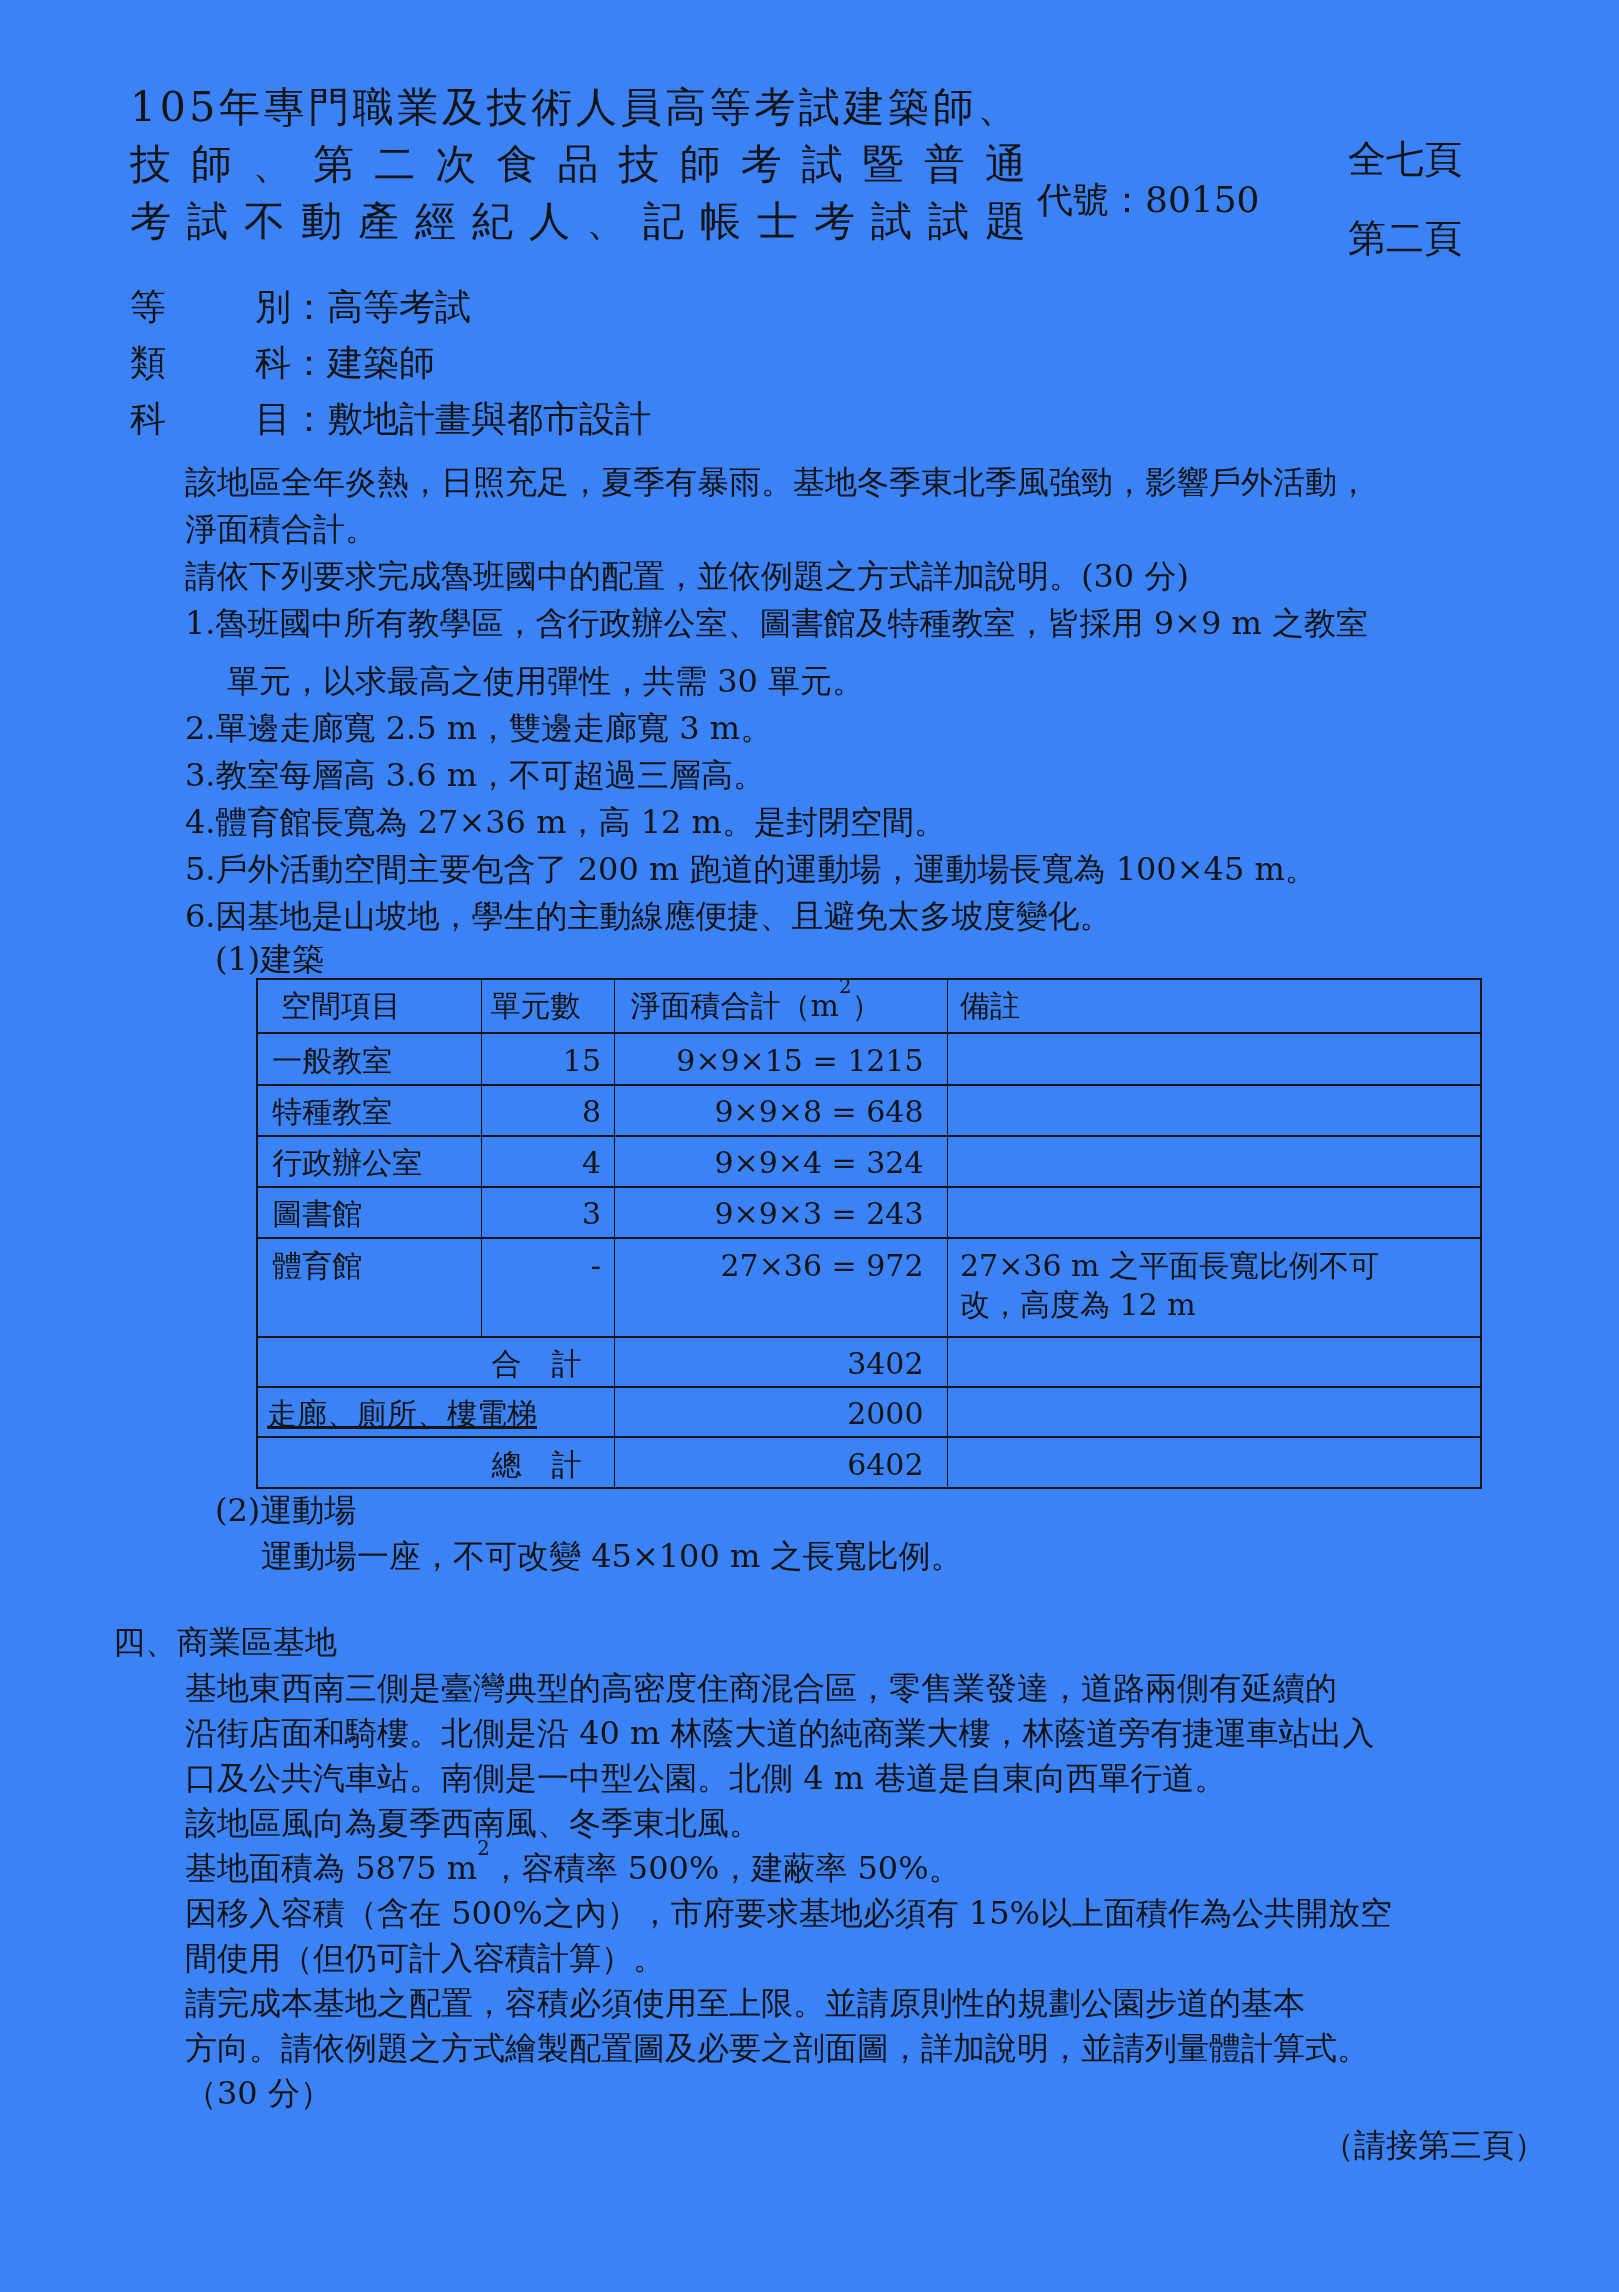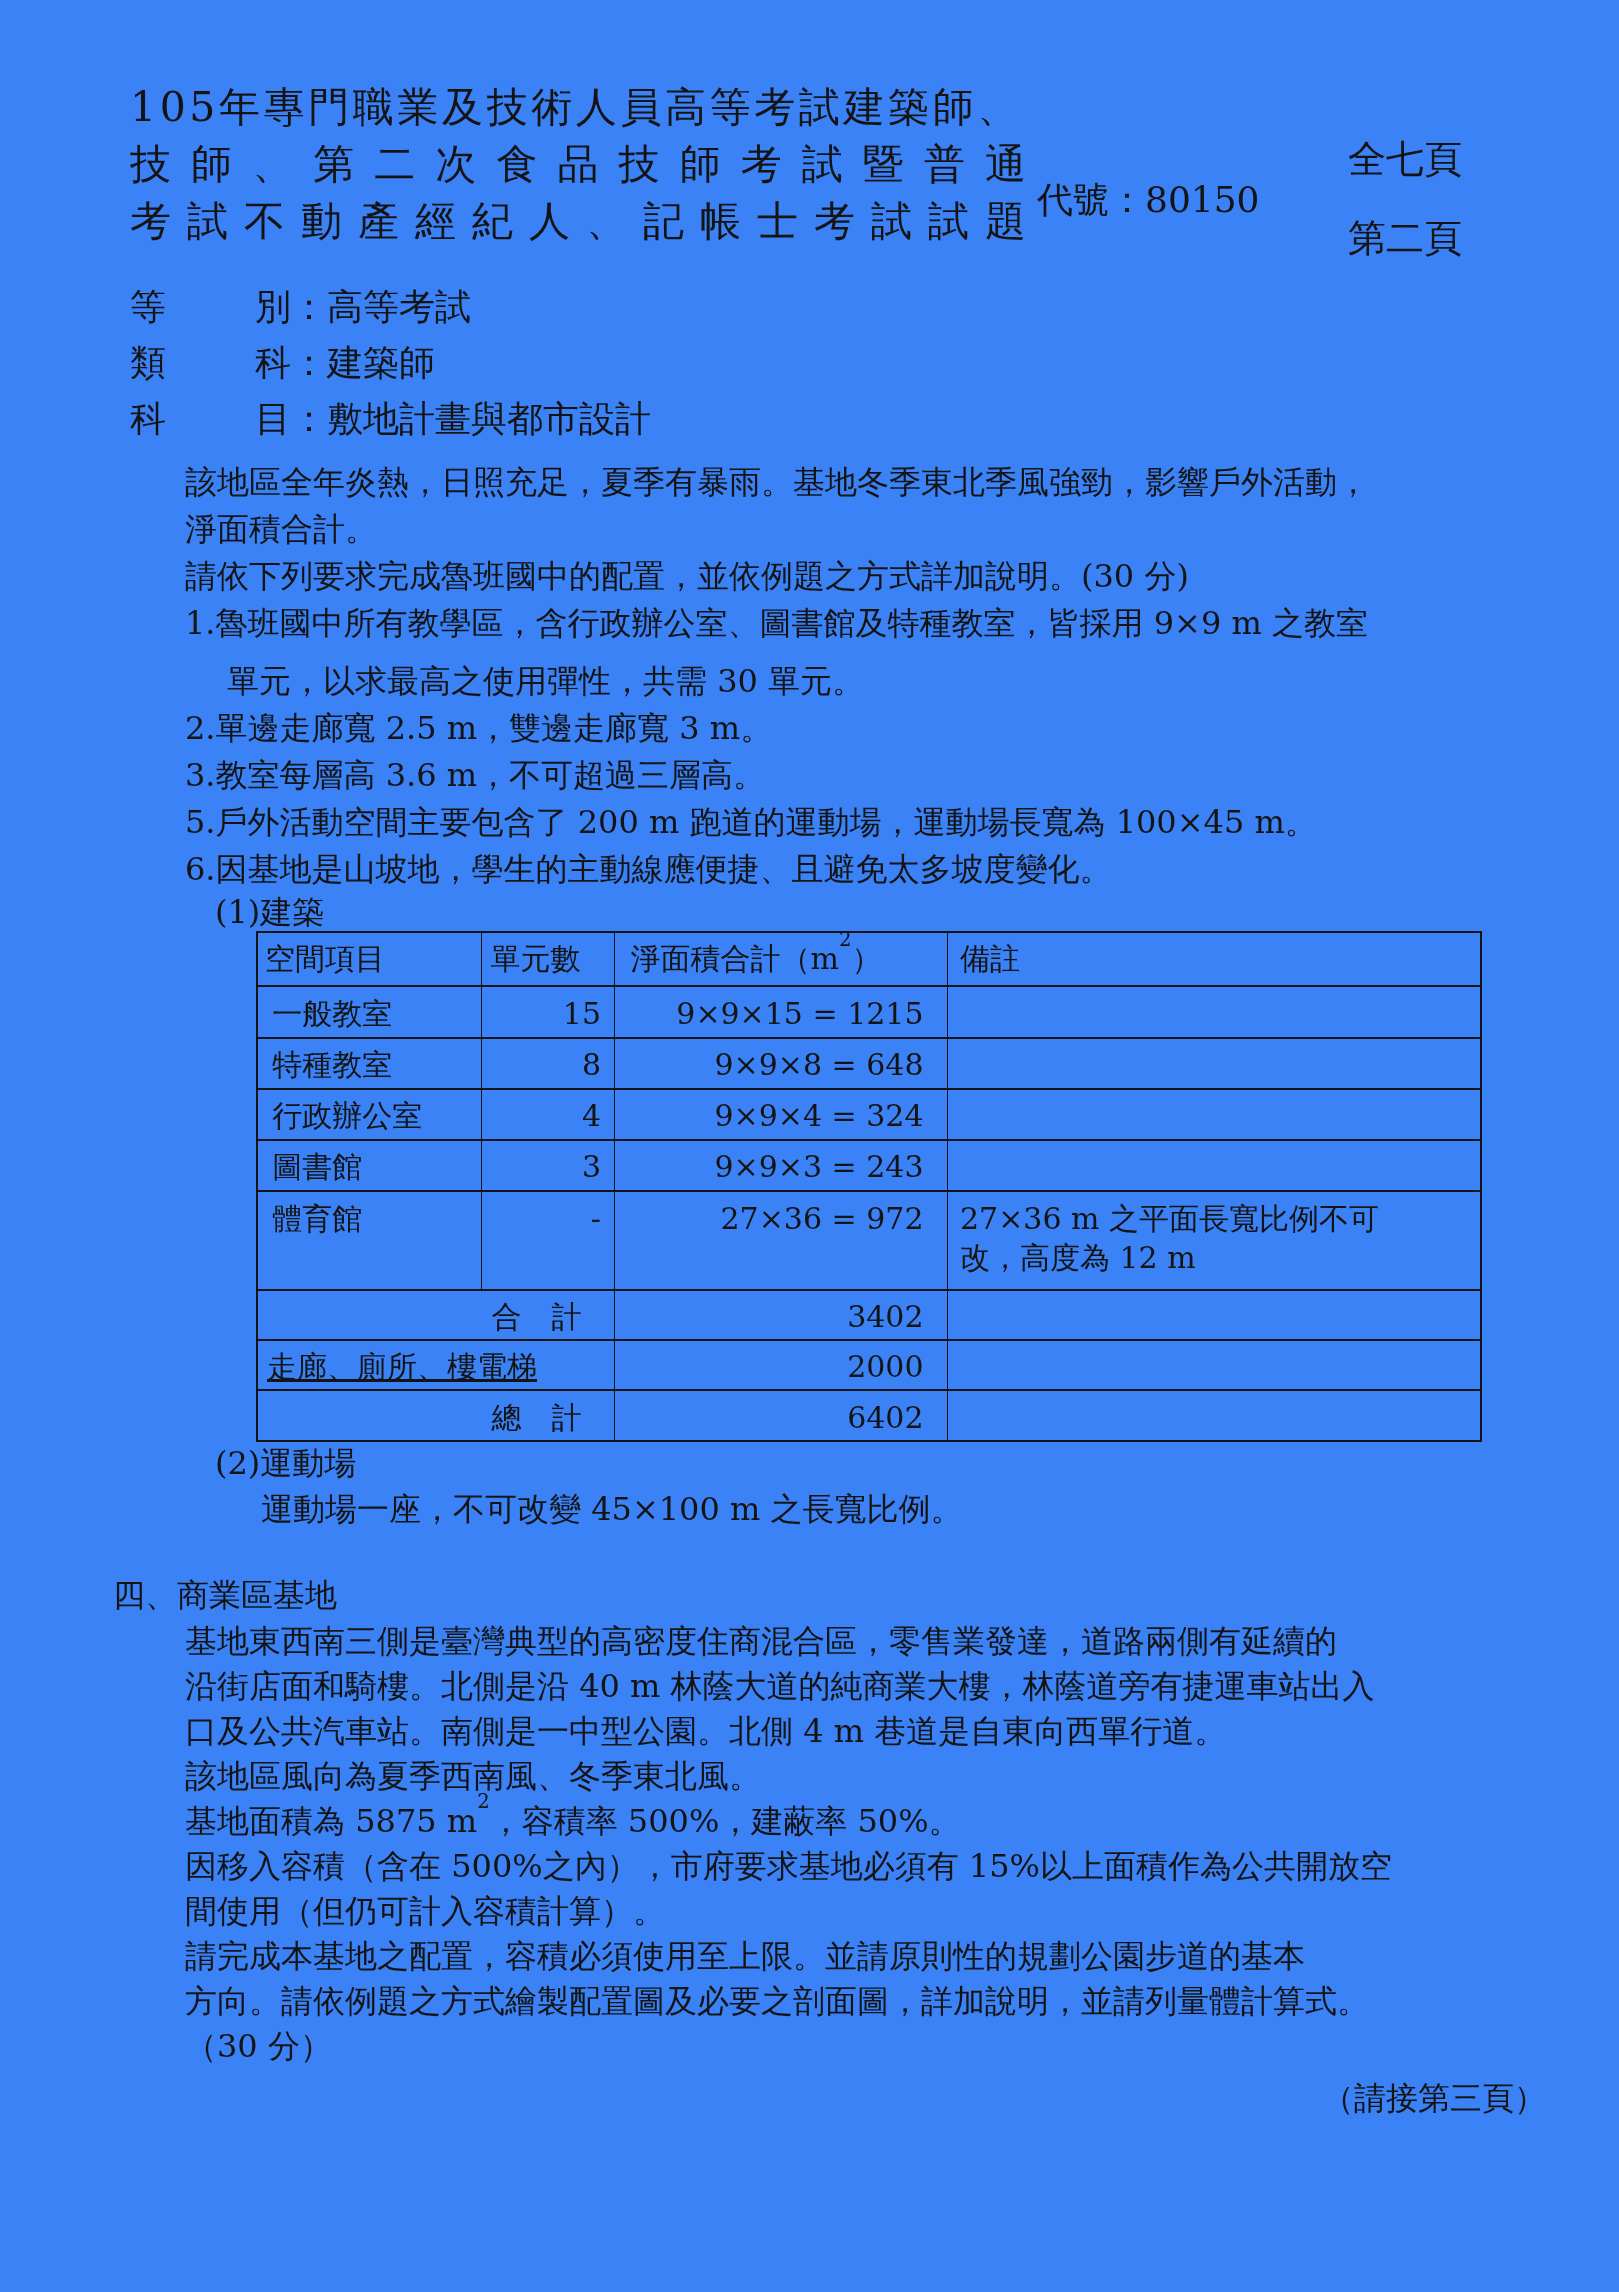--- a/index.html
+++ b/index.html
@@ -53,21 +53,21 @@
   .col-area{width:333px;}
   .col-note{width:534px;}
   tr.h-row td{height:45px;}
   tr.d-row td{height:42px;}
   tr.gym-row td{height:89px;}
   tr.s-row td{height:41px;}
   .c-item{text-align:left;padding-left:14.3px;}
   .c-units{text-align:right;padding-right:12.5px;}
   .c-area{text-align:right;padding-right:23px;}
   .c-note{text-align:left;padding-left:12.5px;line-height:43px;}
-  .h-item{text-align:left;padding-left:7px;}
+  .h-item{text-align:left;padding-left:23px;}
   .h-units{text-align:left;padding-left:9px;}
   .h-area{text-align:left;padding-left:16px;}
   .h-note{text-align:left;padding-left:12.5px;}
   .sum-label{text-align:right;padding-right:32px;}
   .sum-left{text-align:left;padding-left:9px;text-decoration:underline;}
   
   .sec4-heading{line-height:47px;height:47px;margin-left:-72px;margin-top:39px;white-space:nowrap;}
   .s4line{line-height:45px;height:45px;white-space:nowrap;}
   .footer-line{line-height:45px;height:45px;margin-top:7.2px;text-align:right;white-space:nowrap;}
 </style>
@@ -101,20 +101,21 @@
 
   <div class="body-block">
     <div class="bline">該地區全年炎熱，日照充足，夏季有暴雨。基地冬季東北季風強勁，影響戶外活動，</div>
     <div class="bline">淨面積合計。</div>
     <div class="bline">請依下列要求完成魯班國中的配置，並依例題之方式詳加說明。(30 分)</div>
 
     <div class="bline">1.魯班國中所有教學區，含行政辦公室、圖書館及特種教室，皆採用 9×9 m 之教室</div>
     <div class="bline cont">單元，以求最高之使用彈性，共需 30 單元。</div>
     <div class="bline">2.單邊走廊寬 2.5 m，雙邊走廊寬 3 m。</div>
     <div class="bline">3.教室每層高 3.6 m，不可超過三層高。</div>
+    <div class="bline">4.體育館長寬為 27×36 m，高 12 m。是封閉空間。</div>
     <div class="bline">5.戶外活動空間主要包含了 200 m 跑道的運動場，運動場長寬為 100×45 m。</div>
     <div class="bline">6.因基地是山坡地，學生的主動線應便捷、且避免太多坡度變化。</div>
 
     <div class="sub-marker">(1)建築</div>
 
     <table class="req">
       <colgroup>
         <col class="col-item">
           <col class="col-units">
           <col class="col-area">

